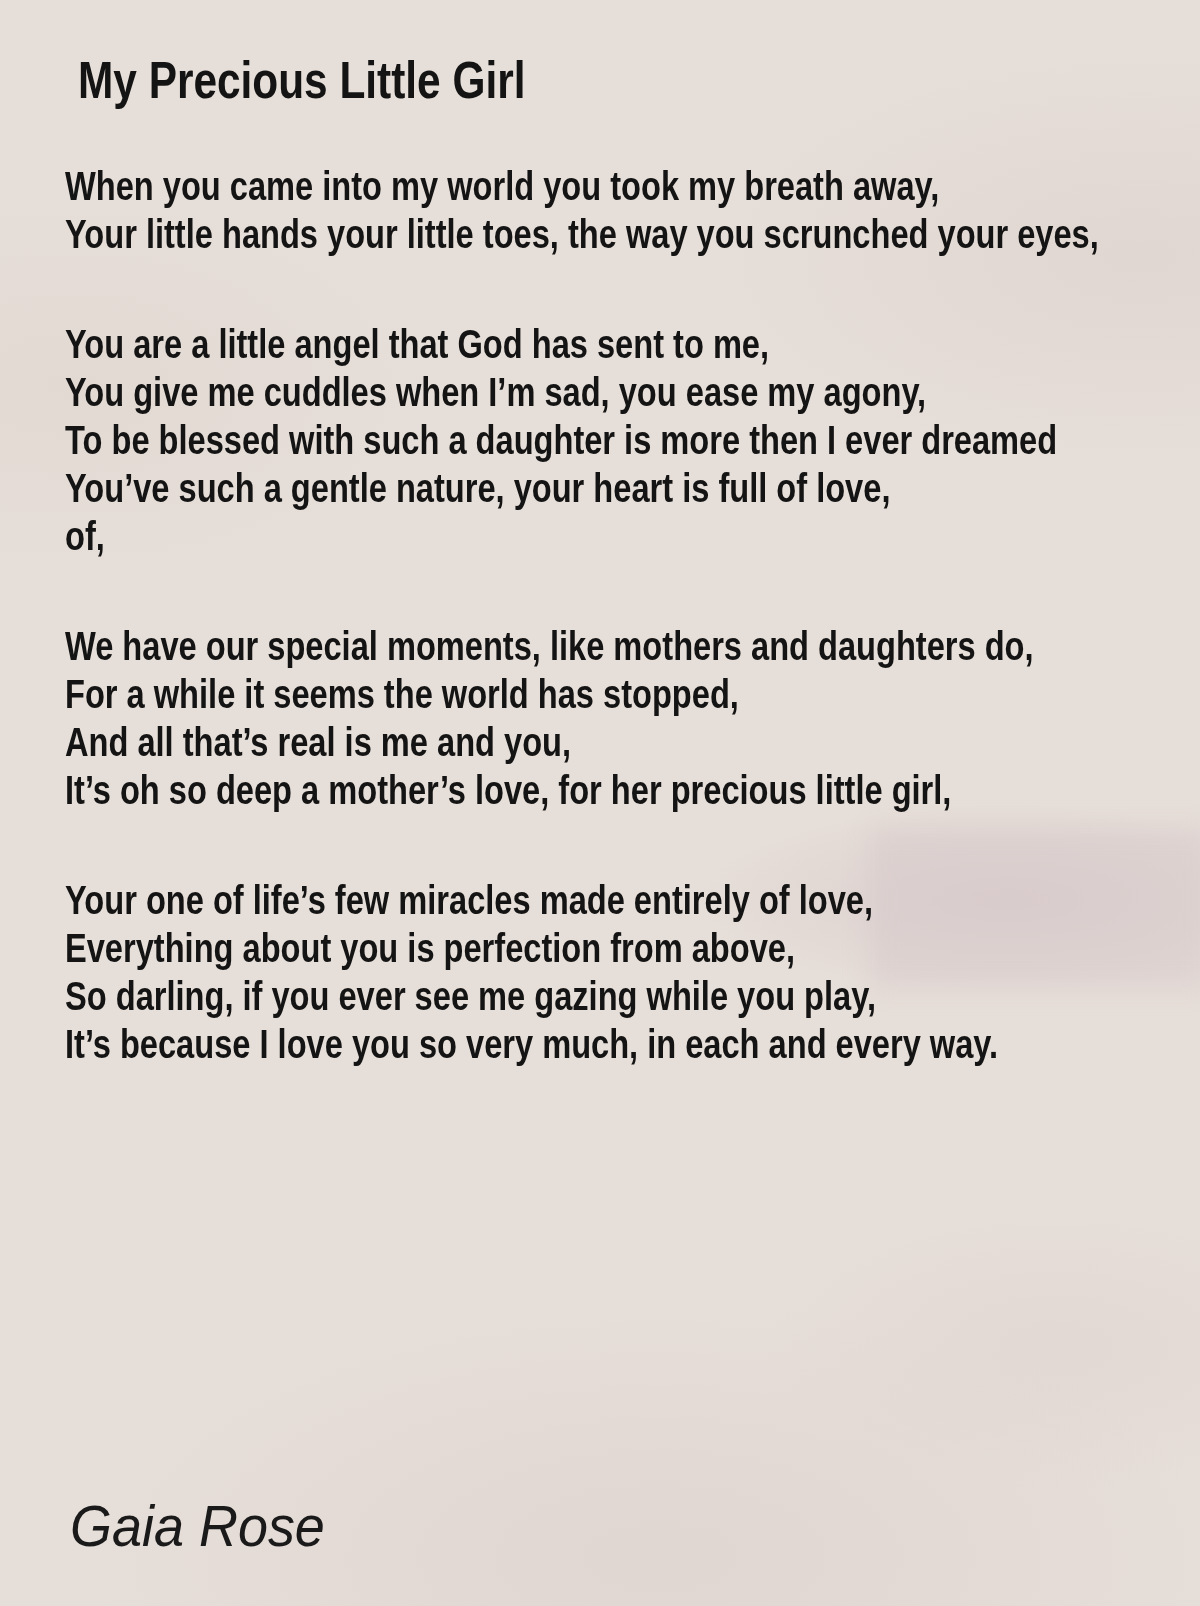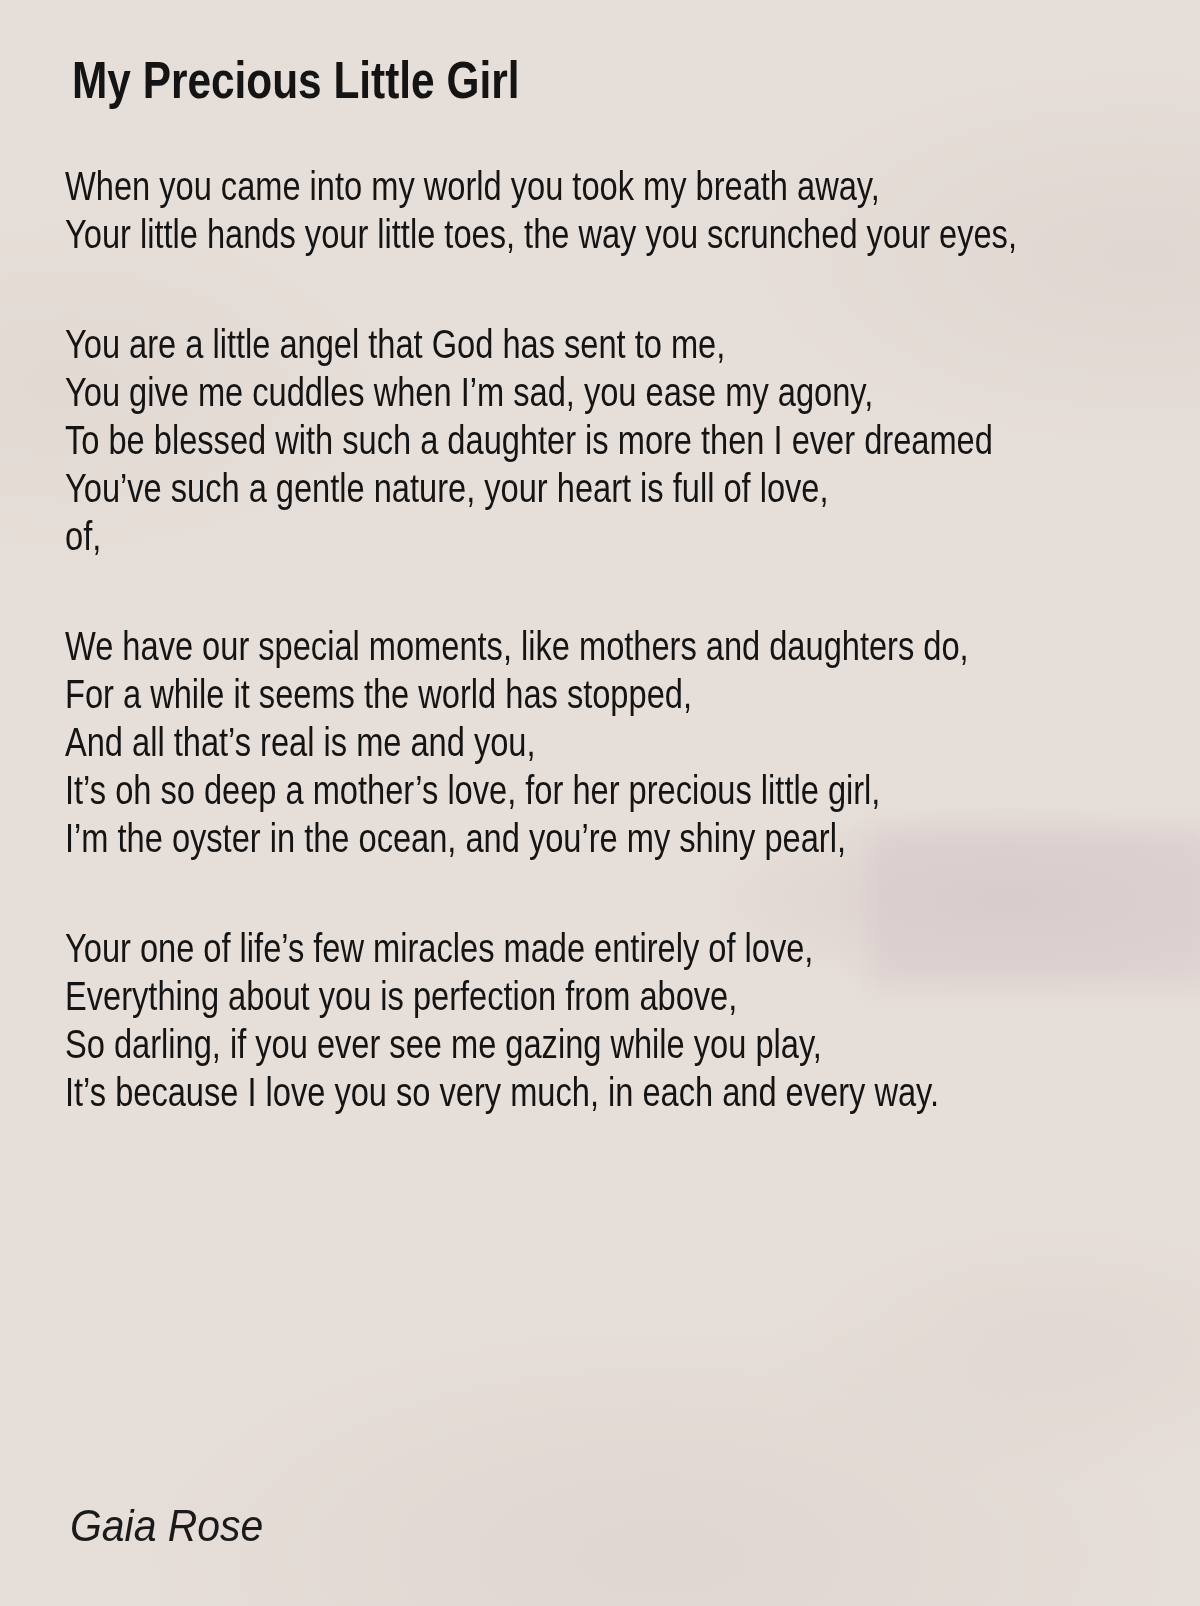--- a/index.html
+++ b/index.html
@@ -37,42 +37,42 @@
     top: 52px;
     width: 1110px;
   }
   .cond {
     display: inline-block;
     transform: scaleX(0.815);
     transform-origin: 0 50%;
     white-space: nowrap;
   }
   h1.poem-title {
-    margin: 0 0 54px 7px;
+    margin: 0 0 54px 13px;
     font-size: 52px;
     line-height: 56px;
     font-weight: bold;
     color: #141414;
     letter-spacing: 0;
   }
   .stanza {
     margin: 0 0 62px 0;
   }
   .line {
     height: 48px;
     line-height: 48px;
     font-size: 40px;
-    font-weight: normal;
+    font-weight: bold;
     color: #141414;
   }
   .author {
     position: absolute;
     left: 70px;
     top: 1500px;
-    font-size: 44px;
+    font-size: 58px;
     line-height: 52px;
     font-style: italic;
     font-weight: normal;
     color: #1a1a1a;
   }
   .author .cond-author {
     display: inline-block;
     transform: scaleX(0.93);
     transform-origin: 0 50%;
     white-space: nowrap;
@@ -98,21 +98,20 @@
     <div class="line"><span class="cond">To be blessed with such a daughter is more then I ever dreamed</span></div>
     <div class="line"><span class="cond">You’ve such a gentle nature, your heart is full of love,</span></div>
     <div class="line"><span class="cond">of,</span></div>
   </div>
 
   <div class="stanza">
     <div class="line"><span class="cond">We have our special moments, like mothers and daughters do,</span></div>
     <div class="line"><span class="cond">For a while it seems the world has stopped,</span></div>
     <div class="line"><span class="cond">And all that’s real is me and you,</span></div>
     <div class="line"><span class="cond">It’s oh so deep a mother’s love, for her precious little girl,</span></div>
-    <div class="line"><span class="cond">I’m the oyster in the ocean, and you’re my shiny pearl,</span></div>
   </div>
 
   <div class="stanza">
     <div class="line"><span class="cond">Your one of life’s few miracles made entirely of love,</span></div>
     <div class="line"><span class="cond">Everything about you is perfection from above,</span></div>
     <div class="line"><span class="cond">So darling, if you ever see me gazing while you play,</span></div>
     <div class="line"><span class="cond">It’s because I love you so very much, in each and every way.</span></div>
   </div>
 
 </div>

